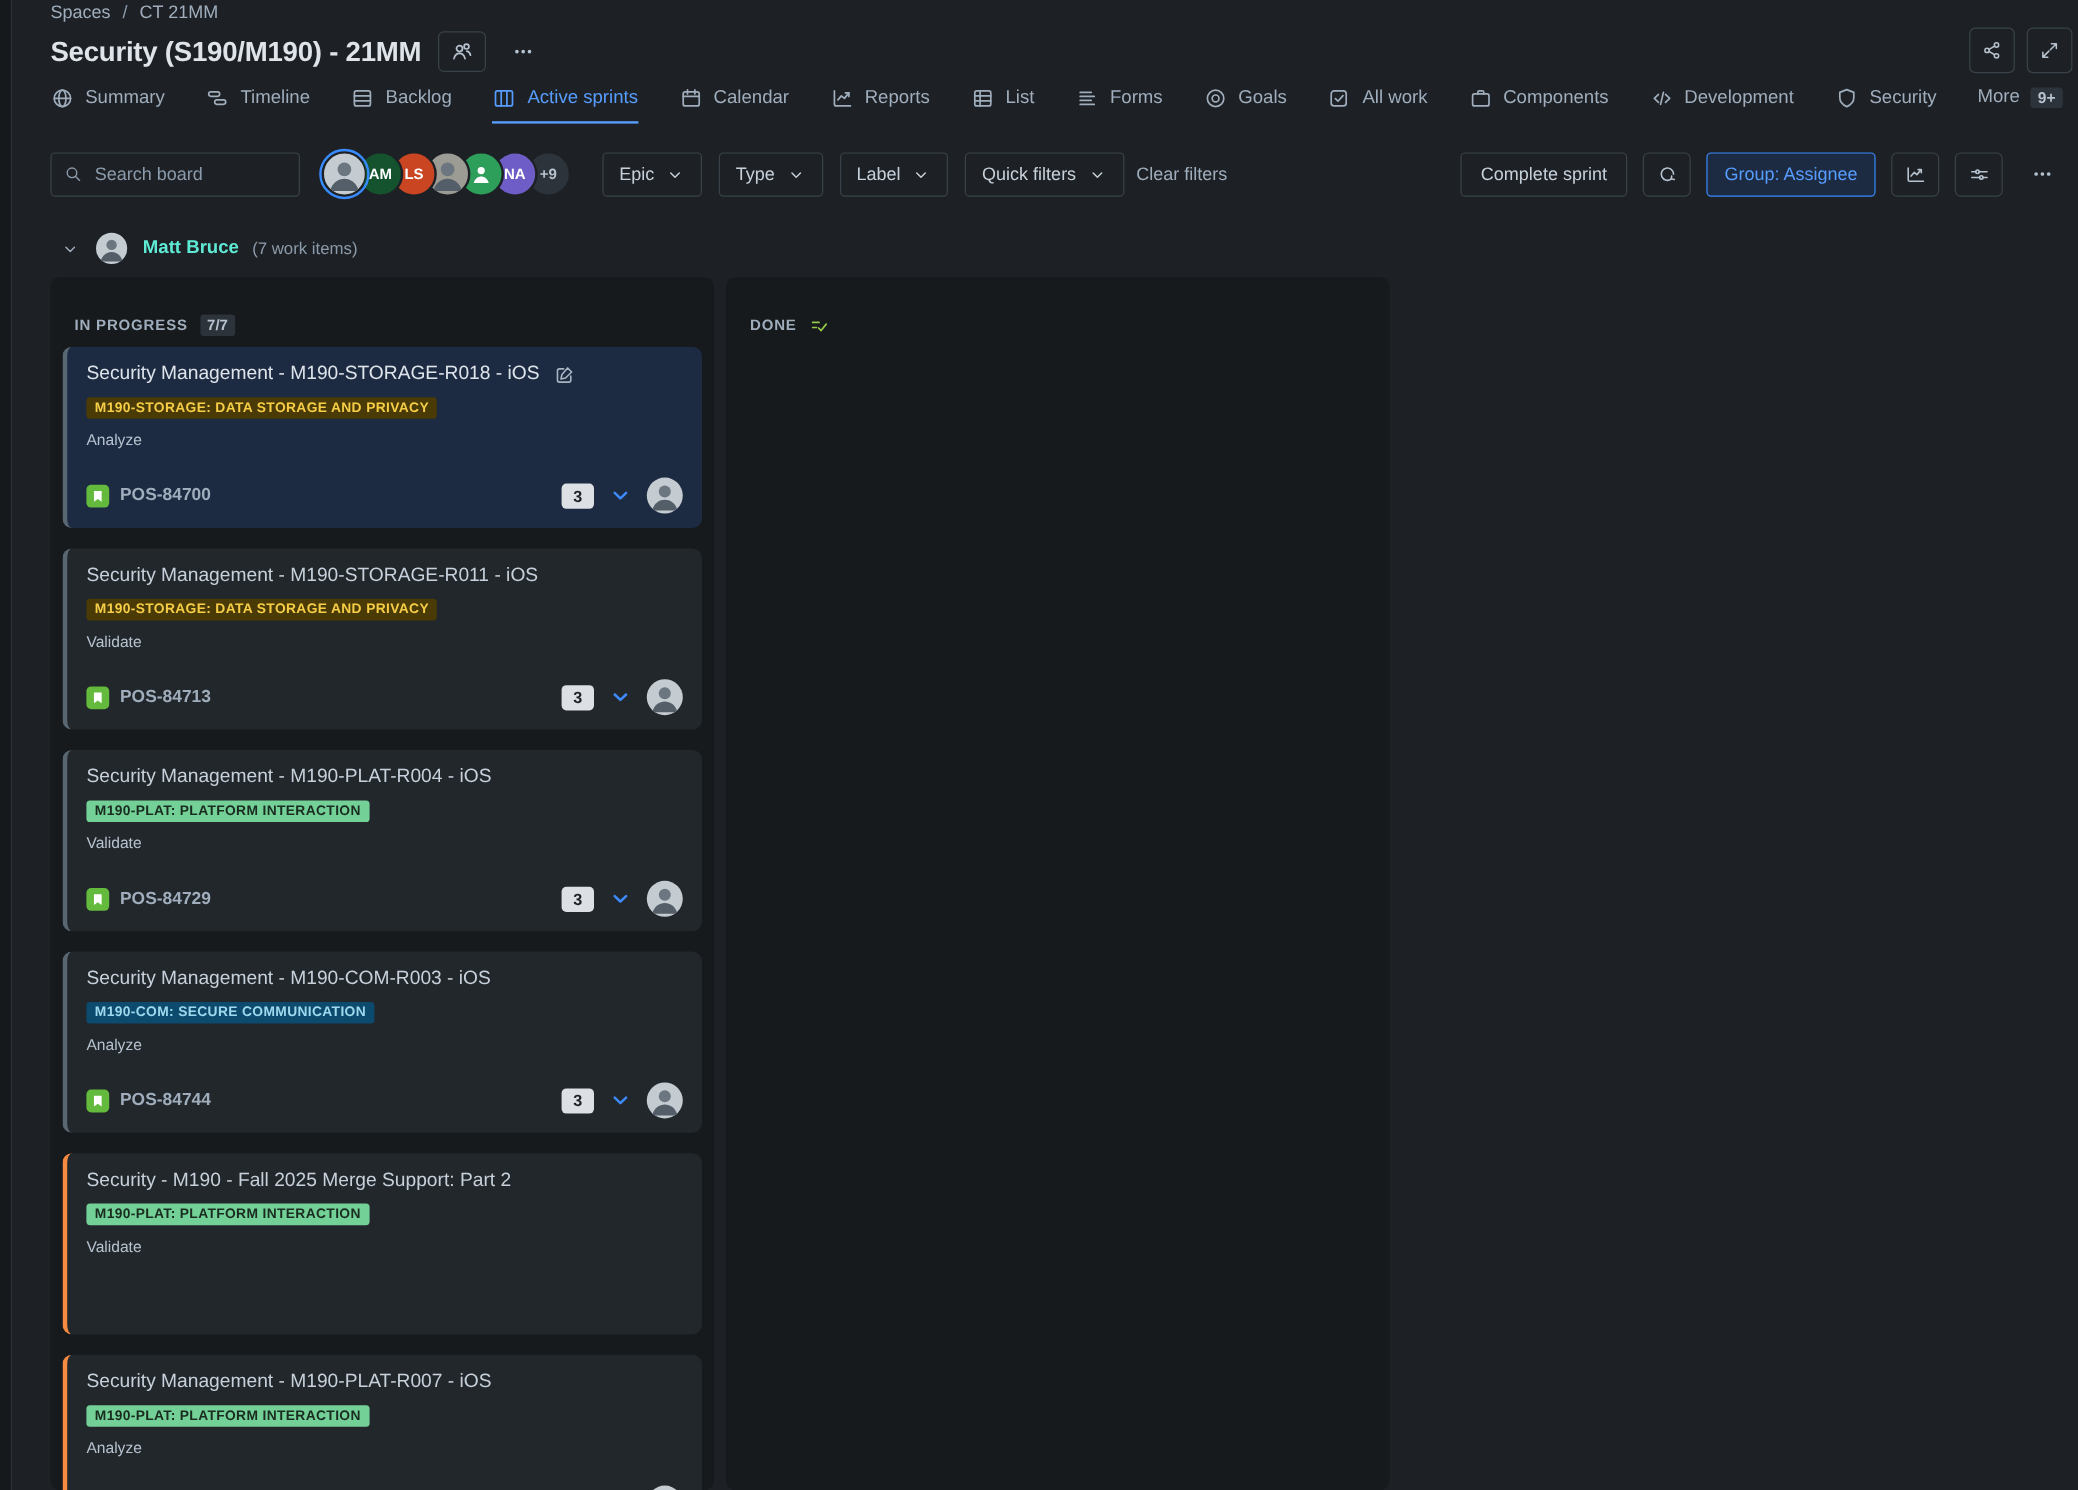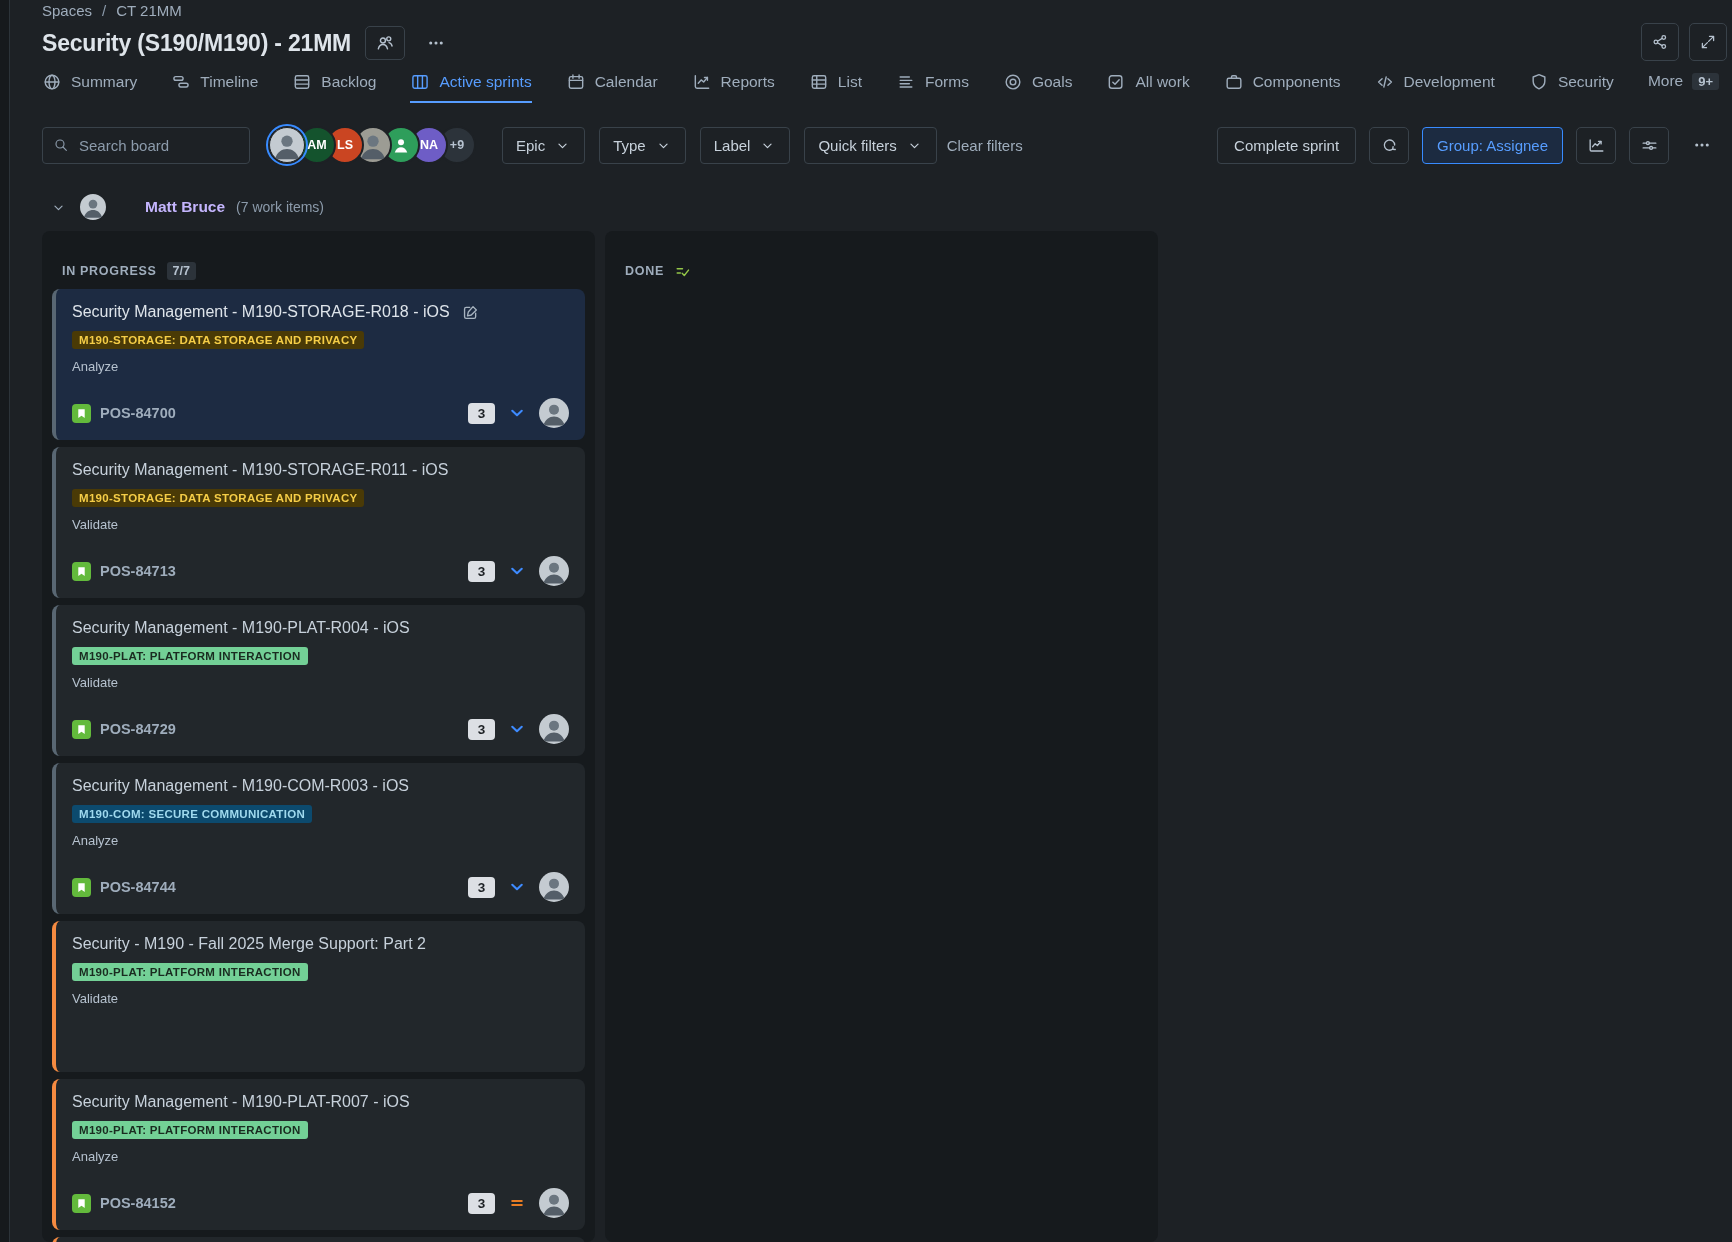--- a/index.html
+++ b/index.html
@@ -52,34 +52,34 @@
   .rightbtns{display:flex;align-items:center;gap:13px;}
   .complete-btn{height:37px;padding:0 16px;border:1px solid #39424A;border-radius:4px;background:transparent;
         color:#C7D1DB;font-size:15px;font-weight:500;font-family:inherit;cursor:pointer;}
   .squarebtn{width:40px;height:37px;}
   .group-btn{height:37px;padding:0 14px;border:1px solid #388BFF;border-radius:4px;background:#1C2B41;
         color:#579DFF;font-size:15px;font-weight:500;font-family:inherit;cursor:pointer;}
 
   
   .grouprow{position:absolute;left:50px;top:192px;display:flex;align-items:center;gap:11px;height:30px;}
   .grp-chev{color:#9FADBC;display:flex;cursor:pointer;}
-  .grp-name{font-size:15.5px;font-weight:600;color:#c4b5fd;margin-left:26px;}
+  .grp-name{font-size:15.5px;font-weight:600;color:#5eead4;}
   .grp-count{font-size:14px;color:#8C9BAB;}
 
   
   .board{position:absolute;left:42px;top:231px;display:flex;gap:10px;}
   .col{width:553px;background:#161A1D;border-radius:8px;height:1011px;box-sizing:border-box;}
   .col-header{height:58px;box-sizing:border-box;padding:22px 20px 0;display:flex;align-items:center;gap:10px;}
   .col-title{font-size:12.5px;font-weight:700;letter-spacing:0.7px;color:#9FADBC;}
   .col-count{background:#2C333A;color:#B6C2CF;font-size:12.5px;font-weight:600;border-radius:3px;padding:2px 6px;}
   .col-icon{display:flex;}
   .cards{padding:0 10px;}
 
   .card{position:relative;height:151px;box-sizing:border-box;background:#22272B;border-radius:8px;
-        margin-bottom:7px;padding:13px 16px 12px 16px;border-left:4px solid #596773;
+        margin-bottom:17px;padding:13px 16px 12px 16px;border-left:4px solid #596773;
         display:flex;flex-direction:column;cursor:pointer;}
   .card.selected{background:#1D2B42;}
   .card.accent-orange{border-left-color:#F68B41;}
   .card-title{font-size:16px;line-height:20px;font-weight:500;color:#C7D1DB;margin-bottom:9px;
         display:flex;align-items:center;gap:11px;white-space:nowrap;}
   .card.selected .card-title{color:#DEE4EA;}
   .edit-ic{color:#A8B4C0;display:flex;}
   .epic-badge{align-self:flex-start;font-size:11.5px;font-weight:700;letter-spacing:0.3px;border-radius:3px;
         padding:3px 7px;margin-bottom:10px;text-transform:uppercase;white-space:nowrap;}
   .card-status{font-size:13px;color:#B6C2CF;}

